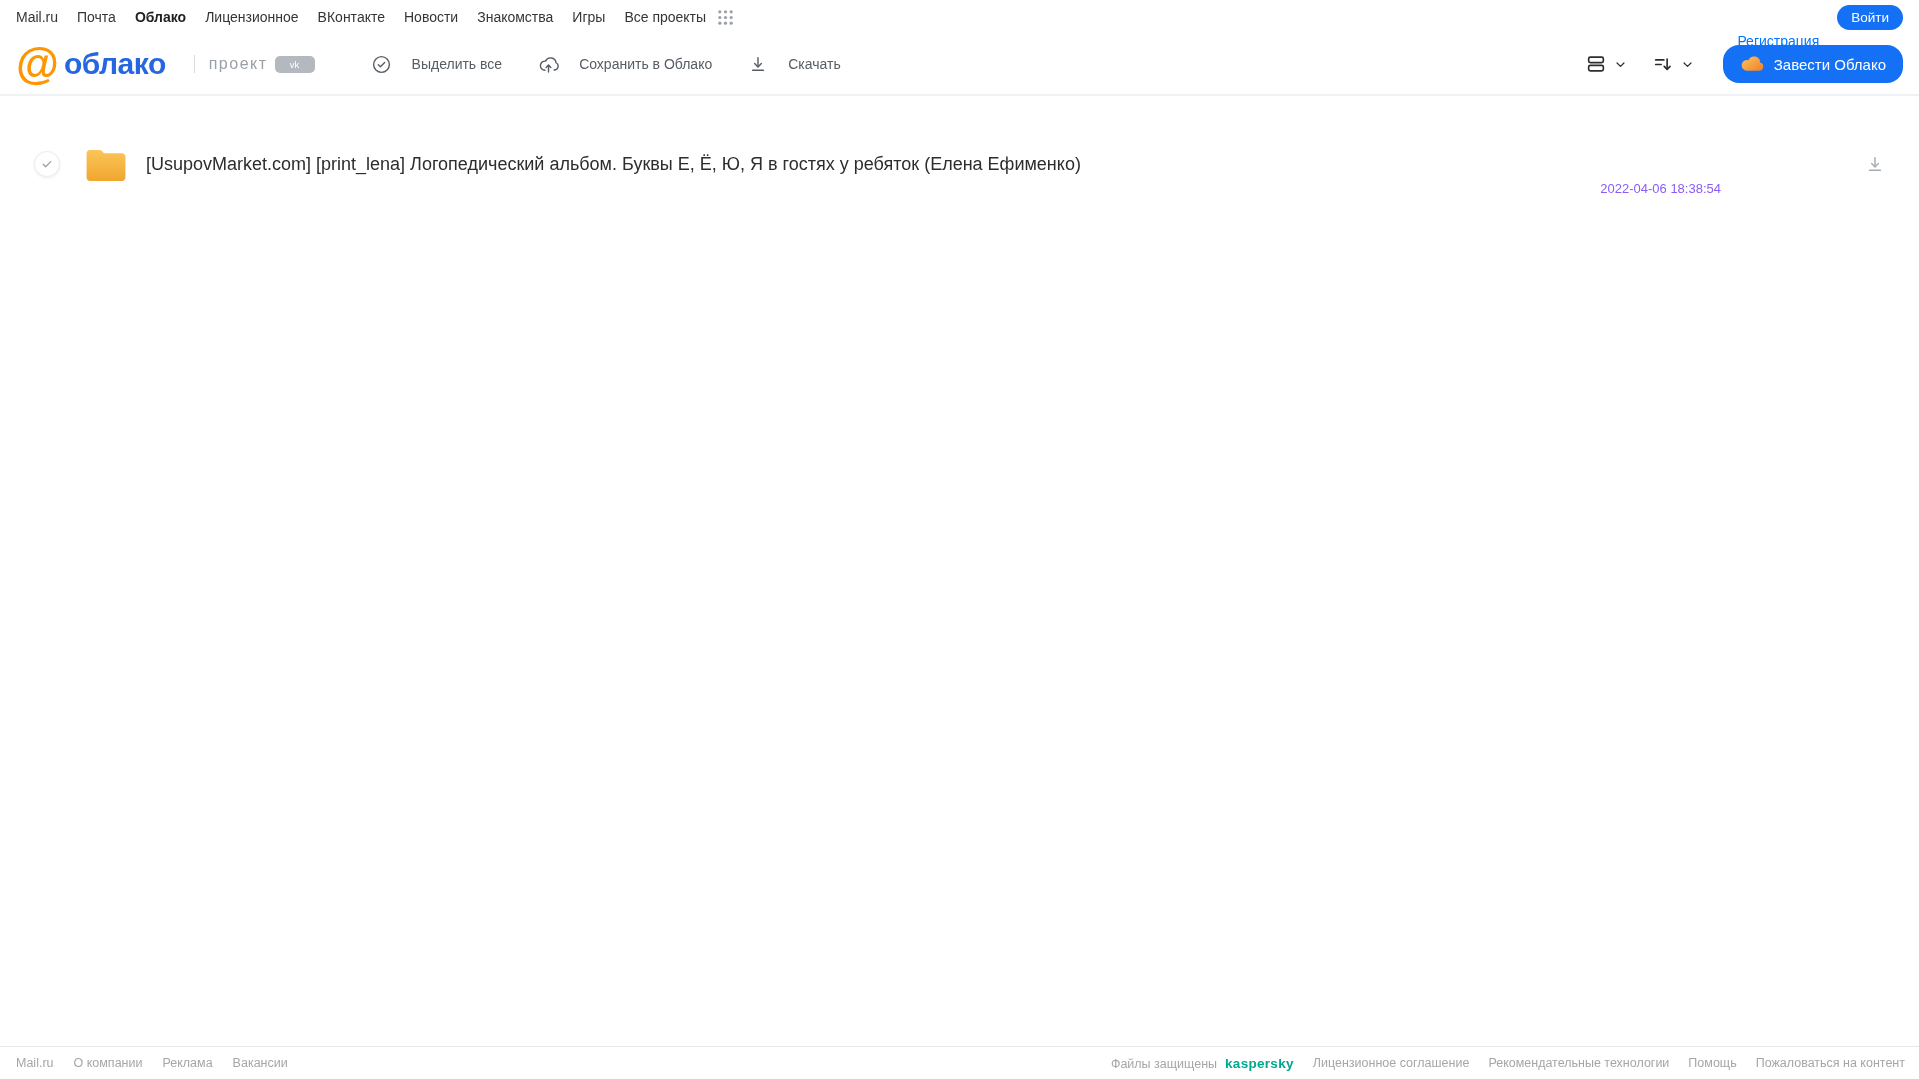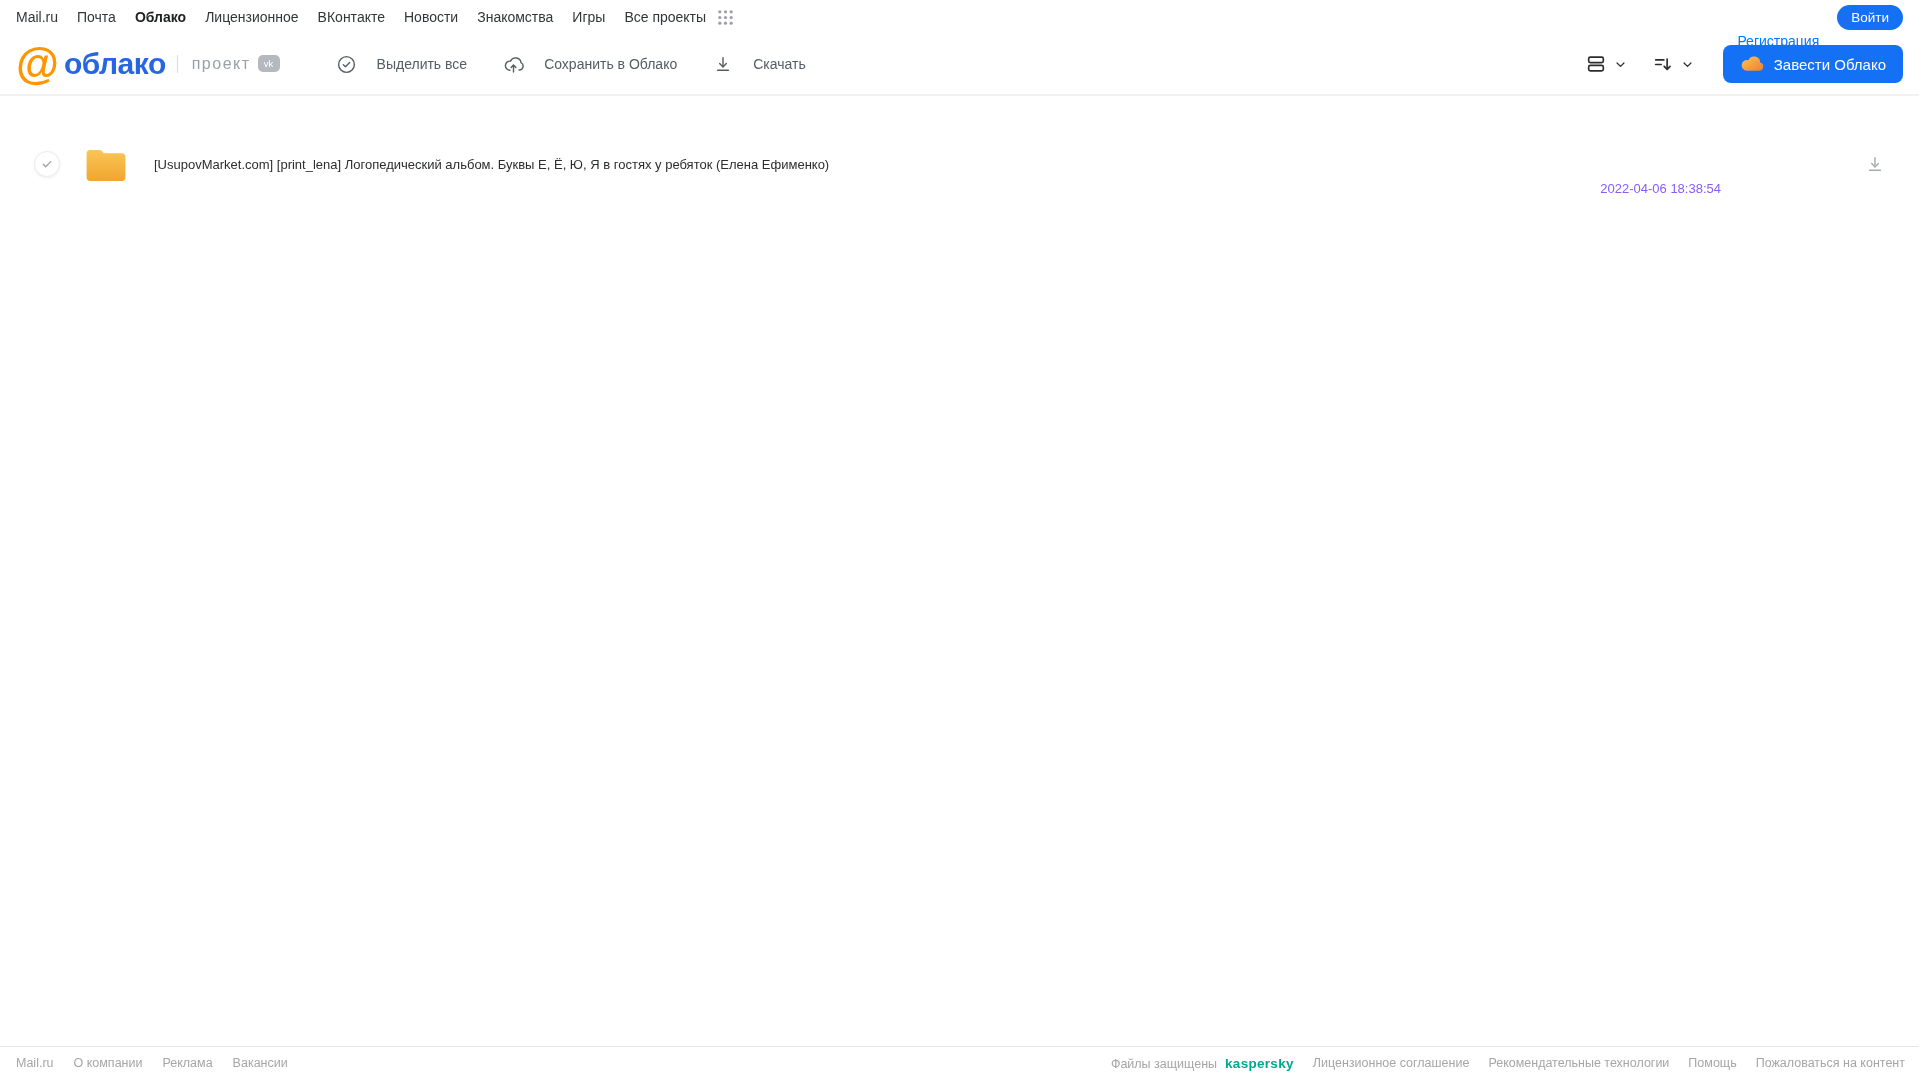--- a/index.html
+++ b/index.html
@@ -19,42 +19,42 @@
   .login-btn { background:#1470f4; color:#fff; border-radius:15px; height:25px;
     padding:0 14px; font-size:13.5px; display:flex; align-items:center; }
 
   
   .header { height:62px; display:flex; align-items:center; padding:0 16px;
     border-bottom:2px solid #f0f1f2; }
   .logo { display:flex; align-items:center; cursor:pointer; }
   .logo-at { color:#ff9500; font-size:44px; font-weight:700; line-height:36px;
     margin-right:7px; letter-spacing:-2px; }
   .logo-name { color:#2666e0; font-size:30px; font-weight:700; letter-spacing:-.5px; }
-  .project-wrap { display:flex; margin-left:11px; padding-left:14px;
+  .project-wrap { display:flex; align-items:center; margin-left:28px; padding-left:14px;
     border-left:1px solid #d9dcdf; }
   .project-label { color:#9aa0a6; font-size:16px; letter-spacing:1.5px; }
-  .vk-badge { display:inline-flex; width:22px; height:17px; border-radius:5px; background:#b3b9bf;
+  .vk-badge { display:inline-flex; width:40px; height:17px; border-radius:5px; background:#b3b9bf;
     color:#fff; font-size:9.5px; font-weight:400; align-items:center; justify-content:center;
     margin-left:7px; }
   .toolbar { display:flex; align-items:center; gap:36px; margin-left:56px; }
   .toolbar button { display:flex; align-items:center; gap:20px; font-size:14px; color:#565c63; }
   .toolbar svg { color:#565c63; }
   .header-right { margin-left:auto; display:flex; align-items:center; gap:24px; }
   .icon-drop { display:flex; align-items:center; gap:6px; color:#2c2d2e; }
-  .cta-btn { background:#1470f4; color:#fff; height:38px; border-radius:8px; padding:0 17px;
+  .cta-btn { background:#1470f4; color:#fff; height:38px; border-radius:16px; padding:0 17px;
     font-size:15px; display:flex; align-items:center; gap:10px; margin-left:4px; }
 
   
   .page-title { margin:30px 20px 0; font-size:21px; font-weight:400; color:#2c2d2e; }
   .file-row { margin-top:46px; height:44px; display:flex; align-items:center; padding:0 16px; }
   .row-checkbox { width:26px; height:26px; border-radius:50%; background:#fff;
     border:1px solid #ececec; box-shadow:0 1px 3px rgba(0,0,0,.07); display:flex;
     align-items:center; justify-content:center; margin-left:18px; cursor:pointer; flex:none; }
   .folder-ic { margin-left:26px; display:flex; flex:none; }
-  .file-name { margin-left:28px; font-size:13px; color:#2c2d2e; cursor:pointer;
+  .file-name { margin-left:20px; font-size:18px; color:#2c2d2e; cursor:pointer;
     white-space:nowrap; overflow:hidden; text-overflow:ellipsis; flex:1; }
   .file-date { color:#8b5cf6; font-size:13px; margin-left:20px; white-space:nowrap;margin-top:48px; }
   .row-dl { margin-left:142px; margin-right:16px; color:#a6abaf; display:flex; padding:2px; }
 
   
   .footer { position:absolute; bottom:0; left:0; right:0; height:33px;
     border-top:1px solid #e8e8e8; display:flex; align-items:center; padding:0 14px 0 16px;
     font-size:12.5px; color:#a6a6a6; background:#fff; }
   .footer-left { display:flex; align-items:center; gap:20px; }
   .footer-right { margin-left:auto; display:flex; align-items:center; gap:19px; }

